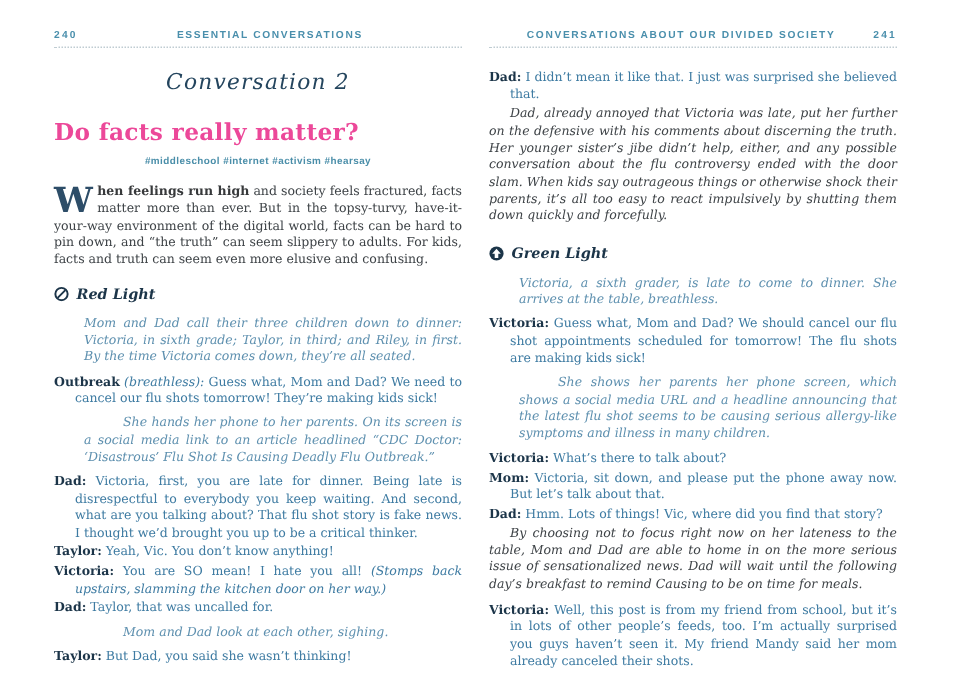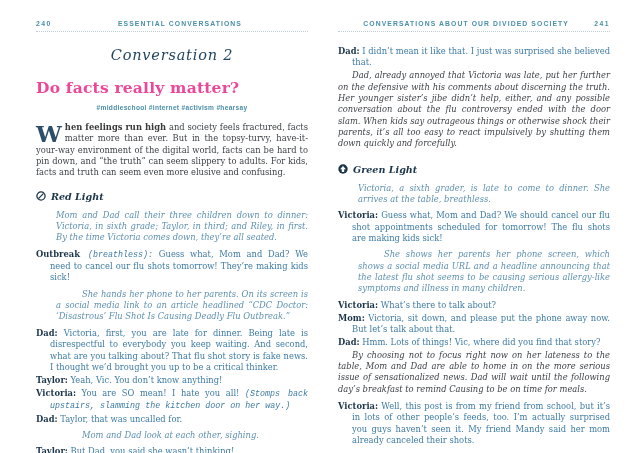--- a/index.html
+++ b/index.html
@@ -2,21 +2,21 @@
 <html><head>
 <meta charset="utf-8">
 <style>
   html, body { margin: 0; padding: 0; }
   body {
     width: 640px; height: 453px; background: #ffffff; overflow: hidden;
     font-family: "DejaVu Serif", serif;
     -webkit-font-smoothing: antialiased;
   }
   .spread {
-    display: flex; gap: 30px;
+    display: flex; gap: 18px;
     padding: 20px 33px 12px 36px;
     box-sizing: border-box; width: 640px; height: 453px;
   }
   .page { width: 272px; flex: 0 0 272px; }
 
   
   .pagehead {
     display: flex; align-items: baseline;
     font-family: "Liberation Sans", sans-serif;
     font-size: 6.8px; font-weight: bold; letter-spacing: 1.1px;
@@ -70,21 +70,21 @@
     margin: 5px 0 5px 20px;
   }
   .stage.inner { text-indent: 26px; }
 
   .dialogue {
     color: #3e7ba2;
     padding-left: 14px; text-indent: -14px;
     margin: 1.5px 0;
   }
   .dialogue .speaker { font-weight: bold; color: #1c3549; }
-  .dialogue .aside, .dialogue .suffix { font-style: italic; font-family: Liberation Mono, monospace; }
+  .dialogue .aside, .dialogue .suffix { font-style: italic; }
 
   .narr { color: #3e4347; text-indent: 14px; margin: 0; font-style: italic; }
 </style>
 </head>
 <body>
 
 <div class="spread">
 
   <div class="page">
     <div class="pagehead">

